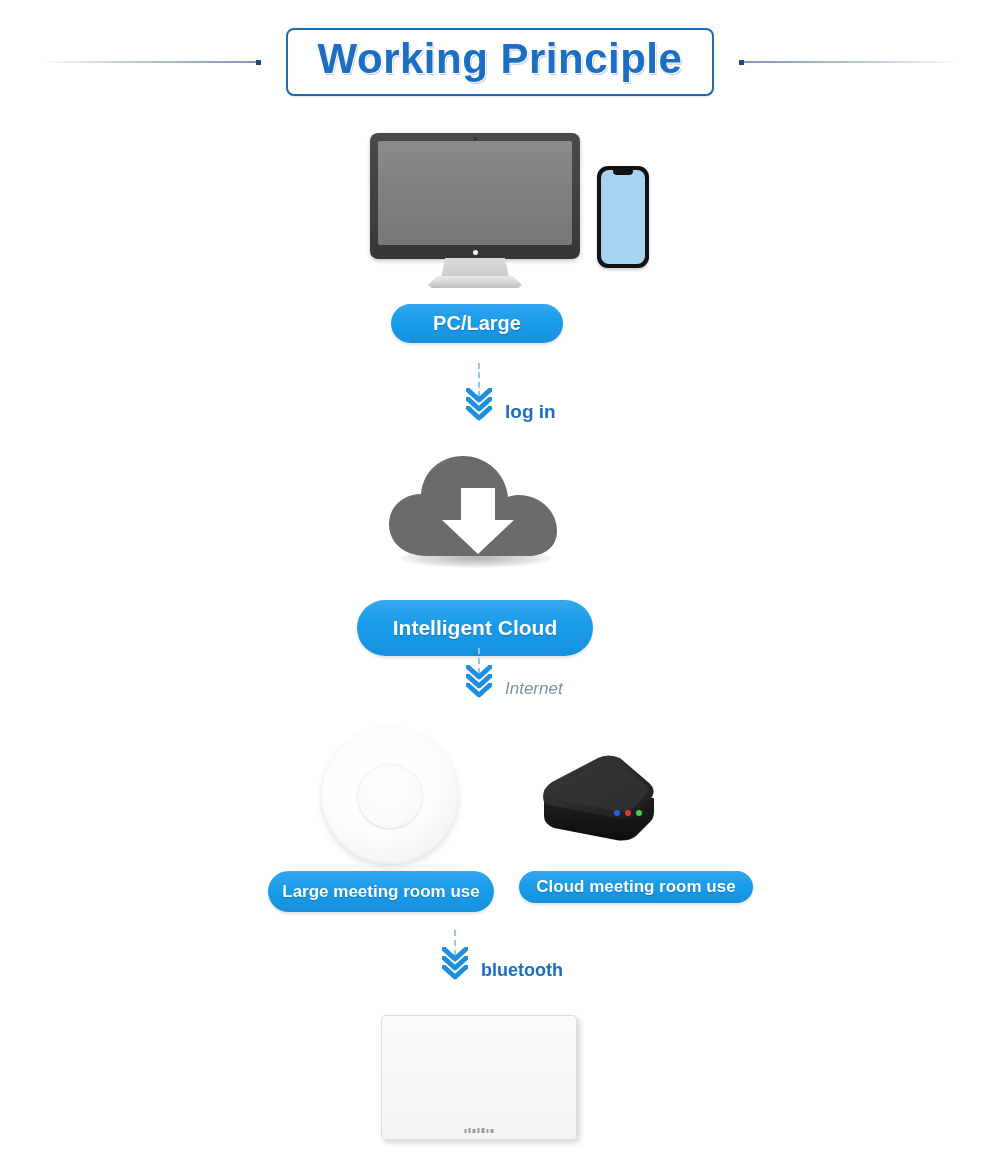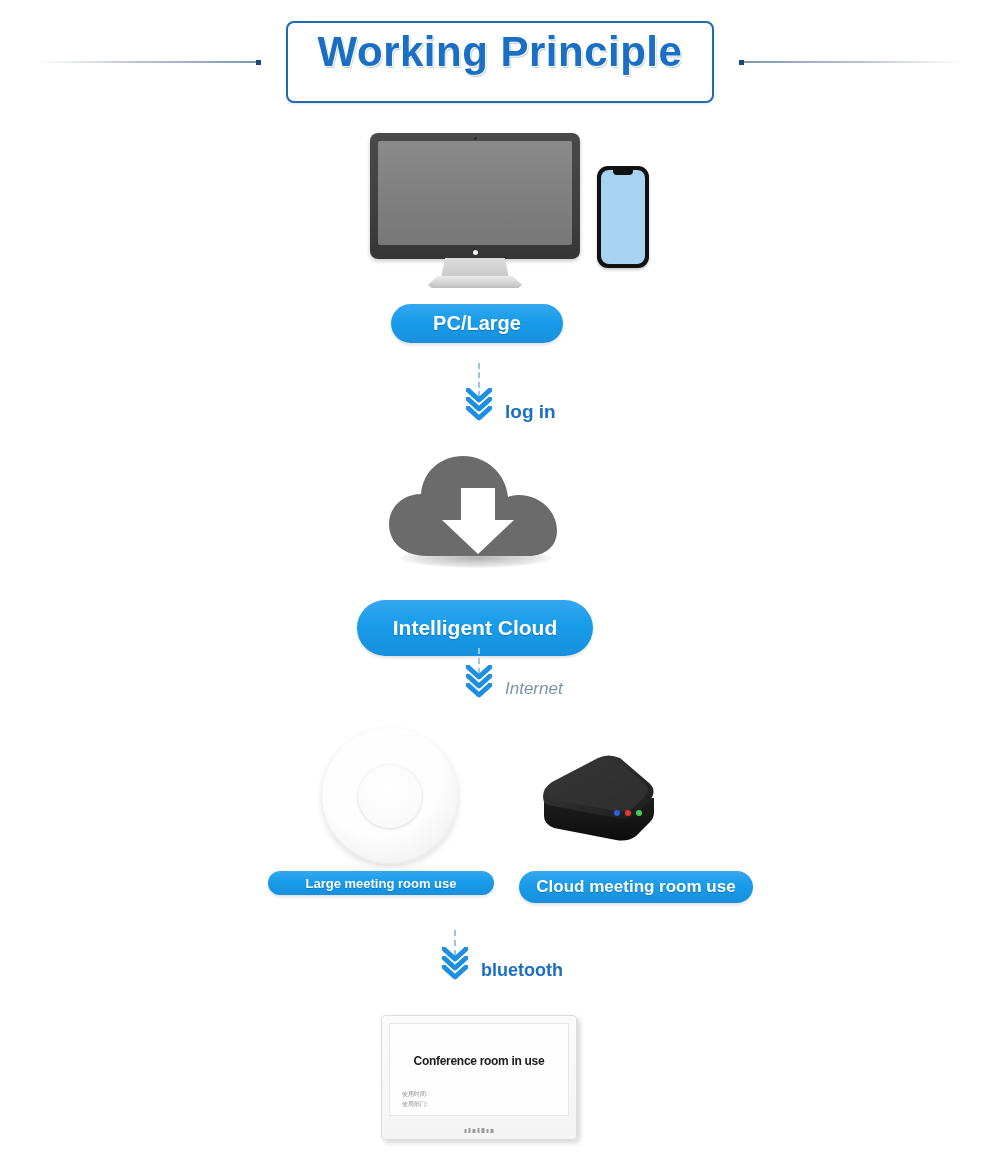--- a/index.html
+++ b/index.html
@@ -47,21 +47,21 @@
     height: 5px;
     background: #1b4a7a;
     top: -1.5px;
   }
   .deco-line.left .deco-dot { right: -1px; }
   .deco-line.right .deco-dot { left: -1px; }
 
   .title-box {
     border: 2px solid #1f6cb5;
     border-radius: 8px;
-    padding: 8px 30px 28px 30px;
+    padding: 8px 30px 14px 30px;
     margin: 0 26px;
     background: #ffffff;
     box-shadow: 0 1px 2px rgba(0,0,0,0.12);
   }
   .title-text {
     font-size: 42px;
     font-weight: bold;
     color: #1a6fc4;
     letter-spacing: 0.5px;
     line-height: 1.0;
@@ -280,22 +280,22 @@
   .box-led {
     width: 6px; height: 6px;
     border-radius: 50%;
   }
 
   .badge-large {
     position: absolute;
     left: 268px;
     top: 871px;
     width: 226px;
-    height: 24px;
-    font-size: 13px;
+    height: 41px;
+    font-size: 17px;
   }
   .badge-small {
     position: absolute;
     left: 519px;
     top: 871px;
     width: 234px;
     height: 32px;
     font-size: 17px;
   }
 
@@ -485,27 +485,20 @@
       <path d="M2 2 L13 12 L24 2" fill="none" stroke="#1d8fe0" stroke-width="5" stroke-linecap="round" stroke-linejoin="round"></path>
     </svg>
     <svg class="chev" width="26" height="16" viewBox="0 0 26 16">
       <path d="M2 2 L13 12 L24 2" fill="none" stroke="#1d8fe0" stroke-width="5" stroke-linecap="round" stroke-linejoin="round"></path>
     </svg>
   </div>
   <div class="conn-label" style="top:30px; font-size:18px; color:#1a6fc4;">bluetooth</div>
 </div>
 
 <div class="panel">
-  <div class="panel-screen">
-    <div class="panel-title">Conference room in use</div>
-    <div class="panel-meta">
-      <div>使用时间:</div>
-      <div>使用部门:</div>
-    </div>
-  </div>
   <div class="panel-grille">
     <span class="grille-bar"></span>
     <span class="grille-bar" style="height:5px;"></span>
     <span class="grille-bar" style="width:3px;"></span>
     <span class="grille-bar" style="height:5px;"></span>
     <span class="grille-bar" style="width:3px;height:5px;"></span>
     <span class="grille-bar"></span>
     <span class="grille-bar" style="width:3px;"></span>
   </div>
 </div>

